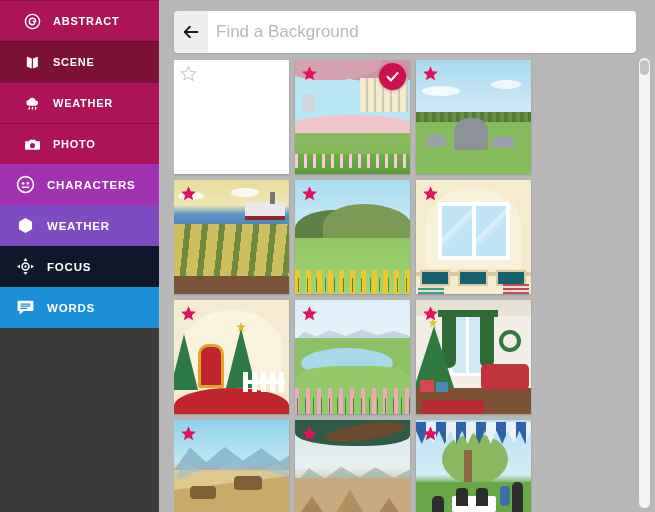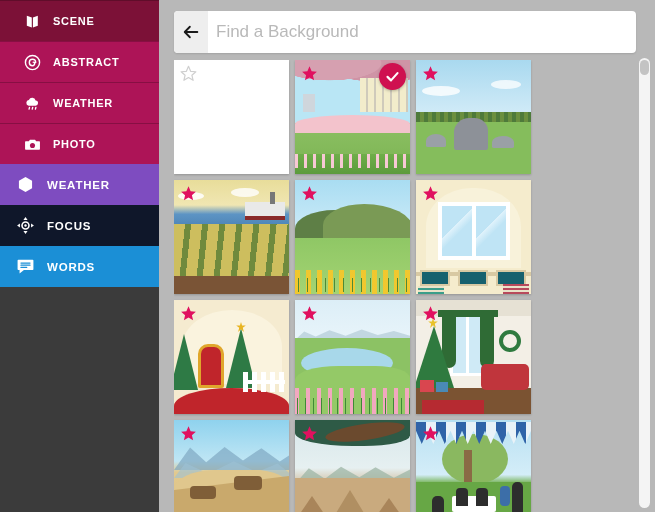--- a/index.html
+++ b/index.html
@@ -97,54 +97,63 @@
   }
 </style>
 </head>
 <body>
 
 <div class="app">
 
   <div class="sidebar">
 
 
+    <div class="subitem" style="background:#ad1457">
+      <svg class="sicon" viewBox="0 0 24 24">
+        <circle cx="12" cy="12" r="10" fill="none" stroke="#fff" stroke-width="2"></circle>
+        <path d="M16.5 12 a4.5 4.5 0 1 0 -4.5 4.5 a3 3 0 0 0 3 -3 a2 2 0 0 0 -2 -2" fill="none" stroke="#fff" stroke-width="2" stroke-linecap="round"></path>
+      </svg>
+      <span class="slabel">ABSTRACT</span>
+    </div>
+
     <div class="subitem active" style="background:#7c1137">
       <svg class="sicon" viewBox="0 0 24 24">
         <path d="M4 4 L11 6.5 L11 20.5 L4 18 Z" fill="#fff"></path>
         <path d="M12.6 6.5 L19.5 4 L19.5 18 L12.6 20.5 Z" fill="#fff"></path>
       </svg>
       <span class="slabel">SCENE</span>
-    </div>
-
-    <div class="subitem" style="background:#ad1457">
-      <svg class="sicon" viewBox="0 0 24 24">
-        <circle cx="12" cy="12" r="10" fill="none" stroke="#fff" stroke-width="2"></circle>
-        <path d="M16.5 12 a4.5 4.5 0 1 0 -4.5 4.5 a3 3 0 0 0 3 -3 a2 2 0 0 0 -2 -2" fill="none" stroke="#fff" stroke-width="2" stroke-linecap="round"></path>
-      </svg>
-      <span class="slabel">ABSTRACT</span>
     </div>
 
     <div class="subitem" style="background:#ad1457">
       <svg class="sicon" viewBox="0 0 24 24">
         <path d="M6.5 15 a4 4 0 0 1 .4 -7.9 a5 5 0 0 1 9.5 .7 a3.6 3.6 0 0 1 -.4 7.2 Z" fill="#fff"></path>
         <rect x="6.5" y="16.6" width="1.9" height="4.4" rx="1" fill="#fff" transform="rotate(15 7.4 18.8)"></rect>
         <rect x="11" y="16.6" width="1.9" height="4.4" rx="1" fill="#fff" transform="rotate(15 12 18.8)"></rect>
         <rect x="15.5" y="16.6" width="1.9" height="4.4" rx="1" fill="#fff" transform="rotate(15 16.4 18.8)"></rect>
       </svg>
       <span class="slabel">WEATHER</span>
     </div>
 
     <div class="subitem" style="background:#ad1457">
       <svg class="sicon" viewBox="0 0 24 24">
         <path d="M2.5 7.5 h4.3 l1.6 -2.2 h7.2 l1.6 2.2 h4.3 a1 1 0 0 1 1 1 v10 a1 1 0 0 1 -1 1 h-19 a1 1 0 0 1 -1 -1 v-10 a1 1 0 0 1 1 -1 z" fill="#fff"></path>
         <circle cx="12" cy="13.4" r="3.6" fill="#ad1457"></circle>
       </svg>
       <span class="slabel">PHOTO</span>
     </div>
 
+    <div class="topitem" style="background:#a233b0">
+      <svg class="sicon" viewBox="0 0 24 24">
+        <circle cx="12" cy="12" r="10" fill="none" stroke="#fff" stroke-width="2"></circle>
+        <circle cx="9" cy="10.5" r="1.7" fill="#fff"></circle>
+        <circle cx="15" cy="10.5" r="1.7" fill="#fff"></circle>
+        <path d="M8 15.4 h8" stroke="#fff" stroke-width="2" stroke-linecap="round"></path>
+      </svg>
+      <span class="slabel">CHARACTERS</span>
+    </div>
 
     <div class="topitem" style="background:#7e4cc0">
       <svg class="sicon" viewBox="0 0 24 24">
         <path d="M12 2.6 L20.3 7.3 L20.3 16.7 L12 21.4 L3.7 16.7 L3.7 7.3 Z" fill="#fff"></path>
       </svg>
       <span class="slabel">WEATHER</span>
     </div>
 
     <div class="topitem" style="background:#0f172a">
       <svg class="sicon" viewBox="0 0 24 24">

